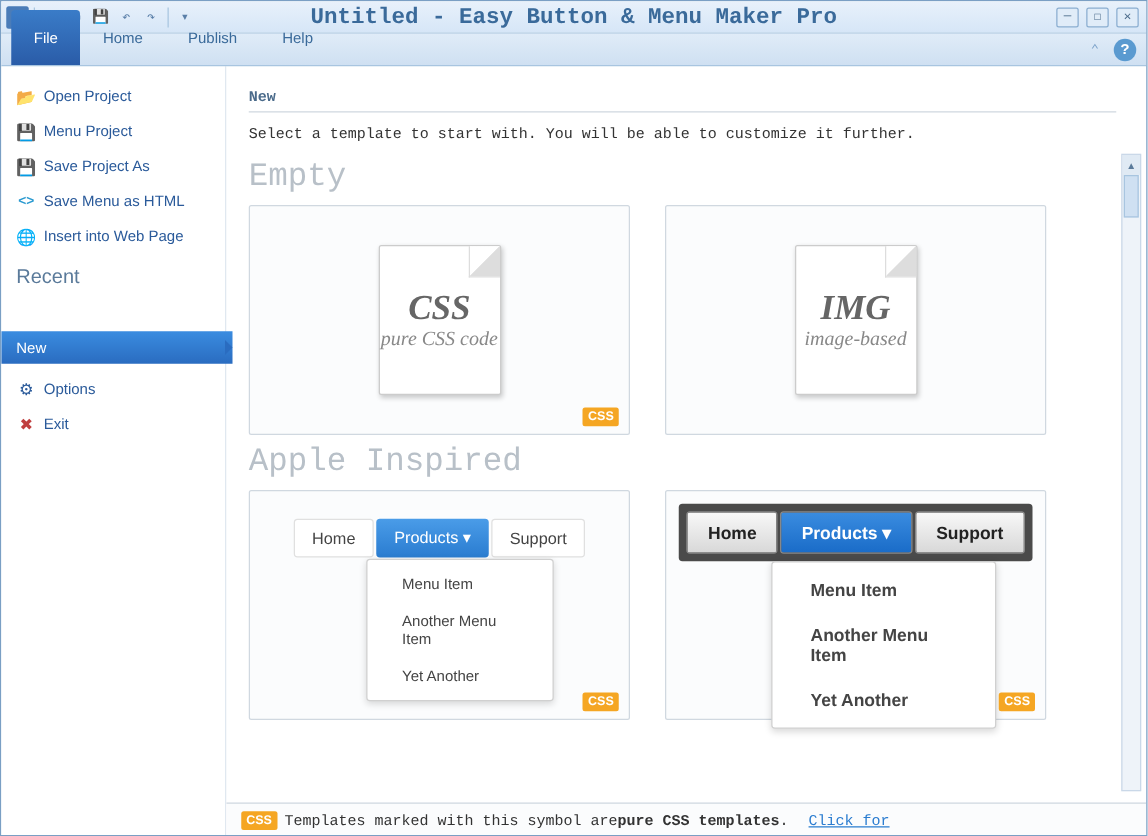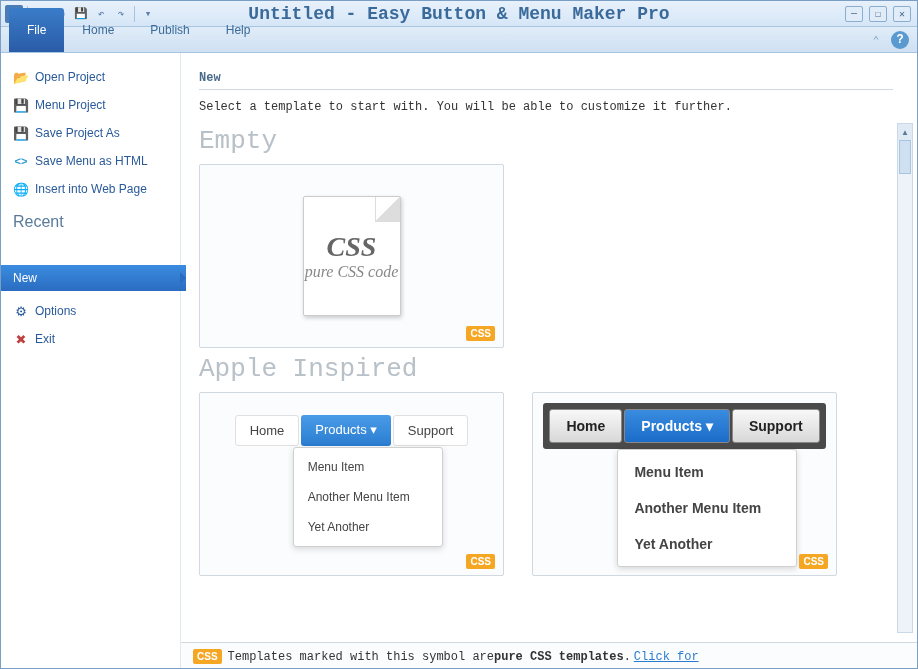--- a/index.html
+++ b/index.html
@@ -44,36 +44,36 @@
 .file-mock { width: 98px; height: 120px; background: #fff; border: 1px solid #ccc; border-radius: 2px; box-shadow: 1px 2px 4px rgba(0,0,0,0.2); display: flex; flex-direction: column; align-items: center; justify-content: center; position: relative; }
 .file-mock::before { content: ''; position: absolute; top: 0; right: 0; width: 24px; height: 24px; background: linear-gradient(135deg, #fff 48%, #ddd 50%); border-left: 1px solid #ddd; border-bottom: 1px solid #ddd; }
 .file-big { font-size: 28px; font-weight: bold; font-style: italic; color: #666; font-family: Georgia, serif; }
 .file-small { font-size: 16px; color: #888; font-style: italic; font-family: Georgia, serif; }
 
 
 .menu-mock { display: flex; gap: 2px; font-family: Arial, sans-serif; position: relative; }
 .menu-btn { padding: 7px 14px; font-size: 13px; border-radius: 3px; background: #f0f0f0; cursor: pointer; }
 .menu-btn.light { background: #fff; border: 1px solid #e0e0e0; color: #444; }
 .menu-btn.active-blue { background: linear-gradient(#4a9ce8, #2a7cd0); color: #fff; }
-.menu-dropdown { position: absolute; top: 32px; left: 58px; background: #fff; border: 1px solid #d0d0d0; border-radius: 3px; padding: 4px 0; width: 150px; box-shadow: 0 2px 6px rgba(0,0,0,0.15); }
+.menu-dropdown { position: absolute; top: 32px; left: 58px; background: #fff; border: 1px solid #d0d0d0; border-radius: 3px; padding: 4px 14px; width: 150px; box-shadow: 0 2px 6px rgba(0,0,0,0.15); }
 .menu-dropdown-item { padding: 8px 14px; font-size: 12px; color: #444; }
 
 .menu-mock.dark .menu-btn { background: linear-gradient(#f8f8f8, #d8d8d8); border: 1px solid #888; font-weight: bold; color: #222; font-size: 14px; padding: 8px 16px; }
 .menu-mock.dark .menu-btn.active-blue { background: linear-gradient(#3a8ce0, #1a6cc8); color: #fff; }
 .menu-mock.dark { background: #4a4a4a; padding: 6px; border-radius: 3px; }
 .menu-mock.dark .menu-dropdown { top: 46px; left: 74px; width: 180px; }
 .menu-mock.dark .menu-dropdown-item { font-weight: bold; font-size: 14px; padding: 10px 16px; }
 
 .scrollbar-right { position: absolute; right: 4px; top: 70px; width: 16px; height: 510px; background: #eef3f9; border: 1px solid #cad8e8; }
 .scroll-btn { height: 16px; background: #e0eaf4; display:flex; align-items:center; justify-content:center; font-size:8px; color:#5a7a9a; }
 .scroll-thumb { height: 34px; background: #cfe0f2; border: 1px solid #a8c5e0; margin: 0 1px; }
 
 .footer { position: absolute; bottom: 0; left: 0; right: 0; height: 28px; border-top: 1px solid #d0d8e0; background: #fbfcfd; display: flex; align-items: center; padding: 0 12px; font-size: 12px; font-family: "Courier New", monospace; color: #333; }
 .footer .css-badge { position: static; margin-right: 6px; }
-.footer a { color: #2a7cd0; text-decoration: underline; margin-left: 3px; text-align: center; }
+.footer a { color: #2a7cd0; text-decoration: underline; margin-left: 16px; text-align: center; }
 </style>
 </head>
 <body>
 
 <div class="titlebar">
   <div class="titlebar-icons">
     <span class="tb-icon app">≡</span>
     <span class="tb-sep"></span>
     <span class="tb-icon">☐</span>
     <span class="tb-icon">▭</span>
@@ -147,20 +147,26 @@
 
     <div class="section-title">Empty</div>
     <div class="template-row">
       <div class="template-card">
         <div class="file-mock">
           <div class="file-big">CSS</div>
           <div class="file-small">pure CSS code</div>
         </div>
         <div class="css-badge">CSS</div>
       </div>
+      <div class="template-card">
+        <div class="file-mock">
+          <div class="file-big">IMG</div>
+          <div class="file-small">image-based</div>
+        </div>
+      </div>
     </div>
 
     <div class="section-title" style="margin-top:2px">Apple Inspired</div>
     <div class="template-row">
 
       <div class="template-card" style="align-items:flex-start;padding:22px 18px">
         <div class="menu-mock">
           <div class="menu-btn light">Home</div>
           <div class="menu-btn active-blue"><span>Products</span> ▾</div>
           <div class="menu-btn light">Support</div>

